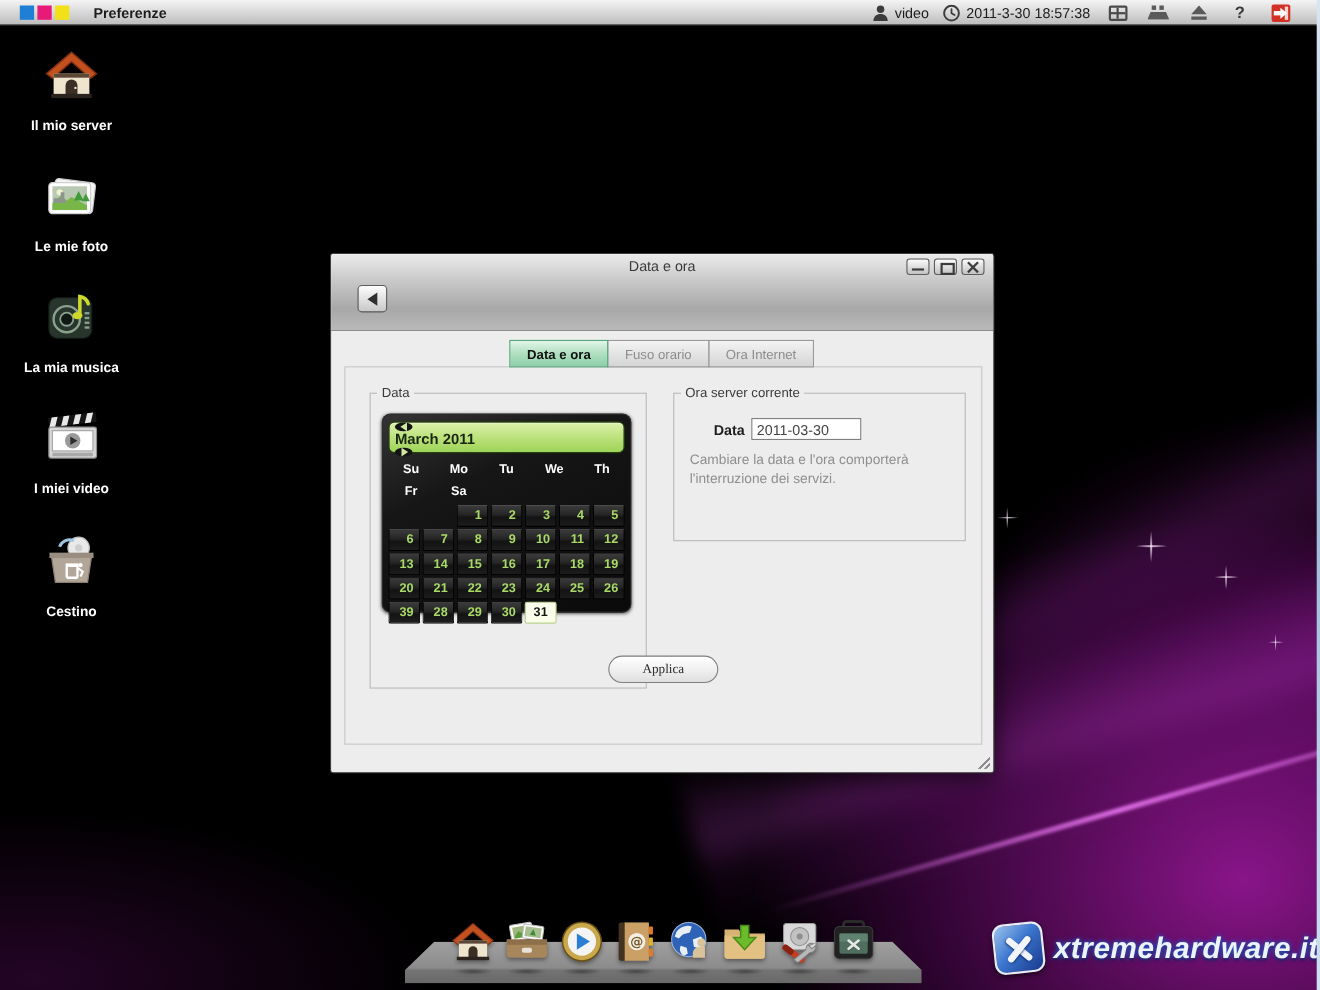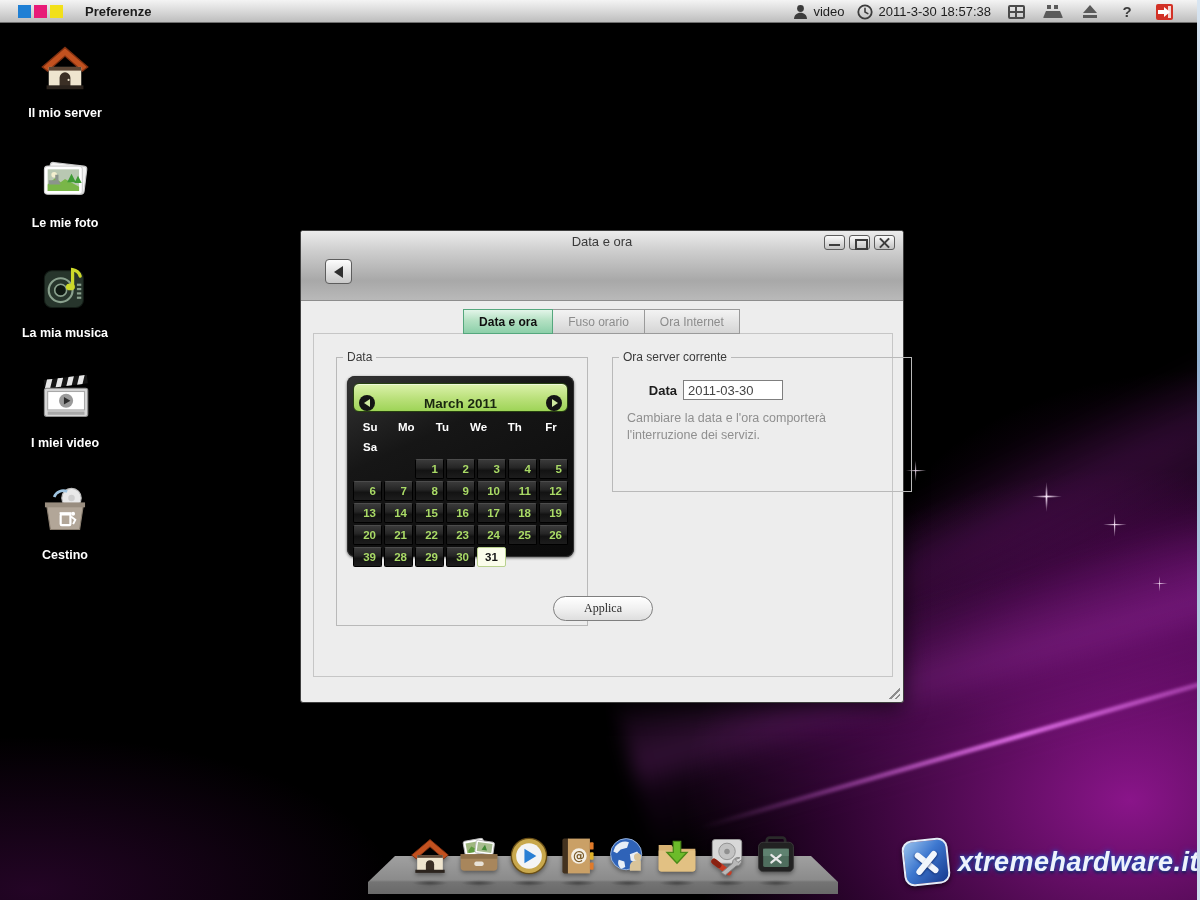--- a/index.html
+++ b/index.html
@@ -91,36 +91,36 @@
   .tab { height:25px; line-height:24px; padding:0 15px; font-size:12px; color:#8c8c8c; cursor:default;
       border:1px solid #9a9a9a; margin-left:-1px; background:linear-gradient(180deg,#f3f3f3,#d5d5d5); }
   .tab.active { background:linear-gradient(180deg,#e3f5e9 0%,#b4e1c3 45%,#8ccfa9 100%);
       border:1px solid #55a77d; color:#101010; font-weight:bold; z-index:4; position:relative; }
 
   .panel { position:absolute; left:12px; top:102px; width:580px; height:344px; border:1px solid #c6c6c6; z-index:1; }
 
   fieldset { border:1px solid #b9b9b9; }
   fieldset legend { font-size:12px; color:#3a3a3a; padding:0 4px; margin-left:6px; }
   .fs-data { position:absolute; left:22px; top:16px; width:252px; height:276px; }
-  .fs-time { position:absolute; left:298px; top:16px; width:300px; height:142px; }
+  .fs-time { position:absolute; left:298px; top:16px; width:266px; height:142px; }
 
   
   .cal { width:227px; height:181px; margin:12px 0 0 10px; border-radius:8px; padding:7px 6px 6px;
       background:linear-gradient(155deg,#343434 0%,#161616 34%,#0a0a0a 100%);
       box-shadow:0 1px 3px rgba(0,0,0,.6), inset 0 0 0 1px #2e2e2e; }
   .cal-head { height:29px; border-radius:6px; border:1px solid #26410f; margin-bottom:6px;
       background:linear-gradient(180deg,#dcf2ab 0%,#b9e079 55%,#9ed457 100%);
       box-shadow:inset 0 1px 0 rgba(255,255,255,.55);
-      display:flex; align-items:flex-end; padding:0 5px; }
+      display:flex; align-items:flex-start; padding:0 5px;flex-direction:column; }
   .cal-title { flex:1; text-align:center; font-size:13.5px; font-weight:bold; color:#1a2710; }
   .cal-nav { width:16px; height:16px; border-radius:50%; background:#141414; display:flex; align-items:center; justify-content:center; cursor:default; }
   .cal-nav i { display:block; }
   .cal-nav.prev i { border-top:4px solid transparent; border-bottom:4px solid transparent; border-right:6px solid #cfe9a0; margin-right:1px; }
   .cal-nav.next i { border-top:4px solid transparent; border-bottom:4px solid transparent; border-left:6px solid #cfe9a0; margin-left:1px; }
-  .cal-dow { display:grid; grid-template-columns:repeat(6,1fr); gap:2px; margin-bottom:3px; }
+  .cal-dow { display:grid; grid-template-columns:repeat(5,1fr); gap:2px; margin-bottom:3px; }
   .cal-dow span { text-align:center; color:#fff; font-weight:bold; font-size:11.5px; line-height:18px; }
   .cal-grid { display:grid; grid-template-columns:repeat(7,1fr); gap:2px; }
   .cal-day { height:20px; border-radius:2px; border:1px solid #000; border-top-color:#4c4c4c;
       background:linear-gradient(180deg,#3a3a3a 0%,#262626 42%,#131313 58%,#1d1d1d 100%);
       color:#a9da66; font-size:11.5px; font-weight:bold;
       display:flex; align-items:center; justify-content:flex-end; padding-right:5px; cursor:default; }
   .cal-day.blank { background:none; border-color:transparent; }
   .cal-day.selected { background:#fbfdeb; border:1px solid #b9d18f; color:#141414; justify-content:center; padding-right:0; }
 
   

